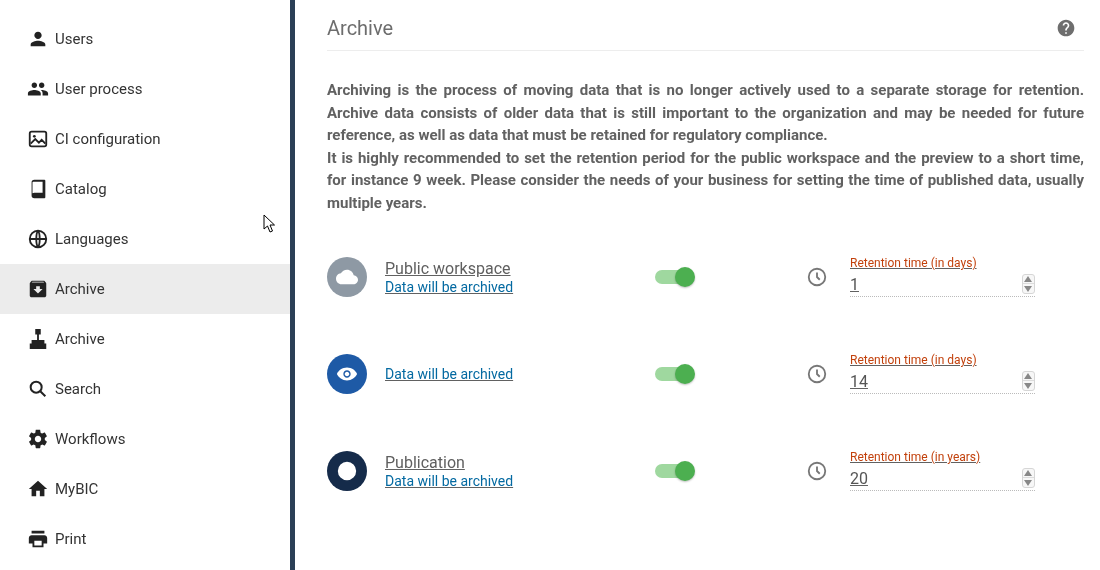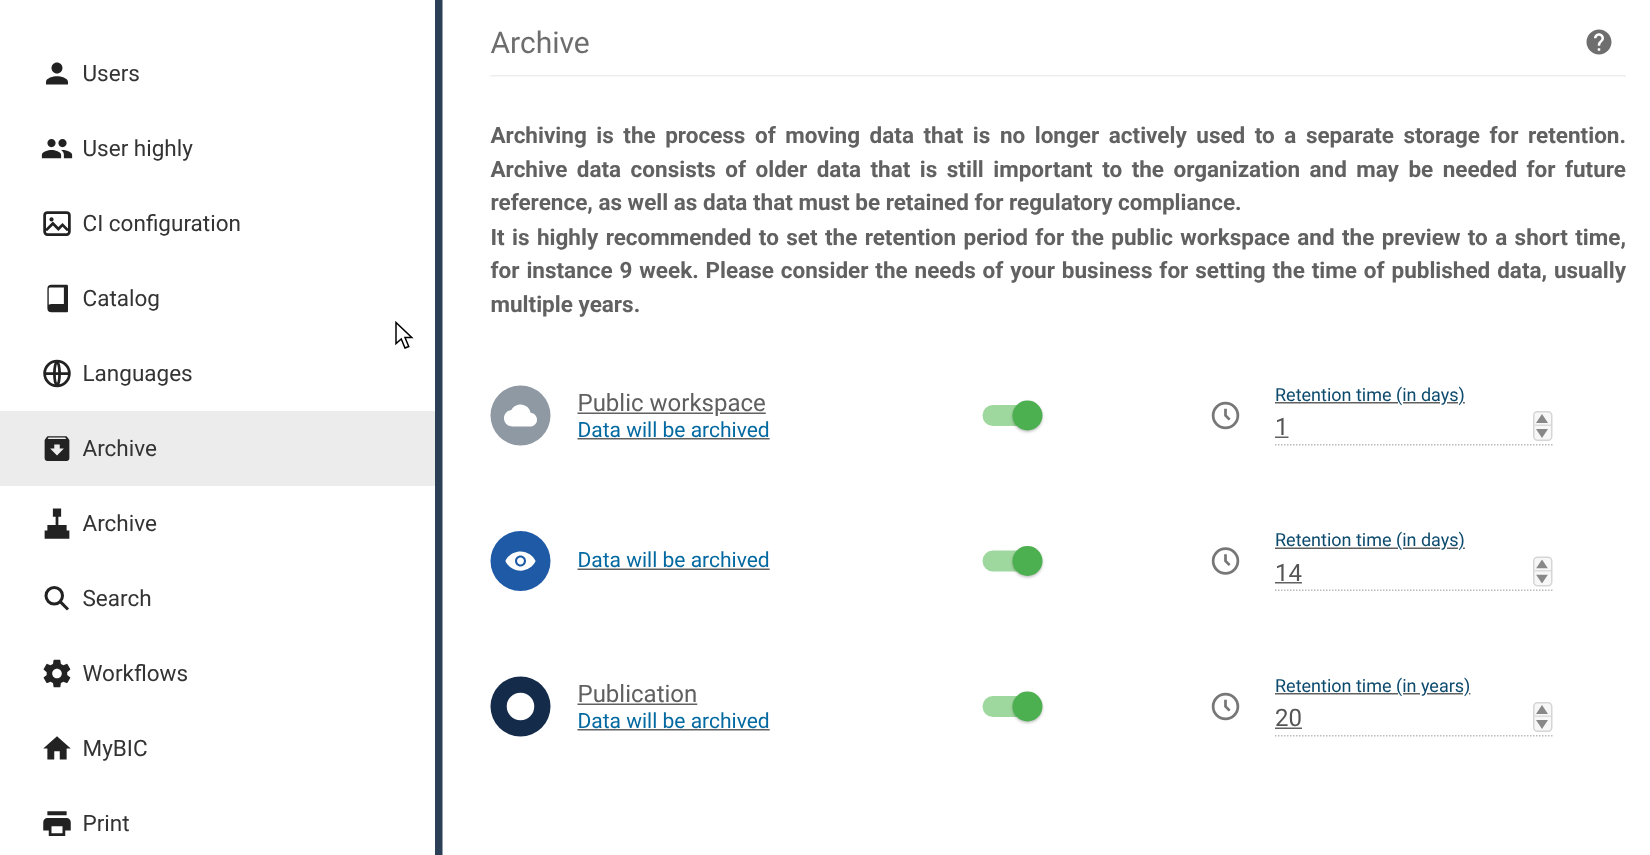--- a/index.html
+++ b/index.html
@@ -13,21 +13,21 @@
     overflow: hidden;
     display: flex;
   }
 
   
   .sidebar {
     width: 295px;
     height: 570px;
     position: relative;
     border-right: 5px solid #2b3f56;
-    padding-top: 24px;
+    padding-top: 14px;
   }
   .nav-item {
     display: flex;
     align-items: center;
     height: 50px;
     padding-left: 20px;
     cursor: pointer;
     color: #222;
   }
   .nav-item.active {
@@ -133,21 +133,21 @@
   .clock-slot svg { width: 22px; height: 22px; stroke:#777; fill:none; stroke-width:2; }
 
   .field {
     margin-left: 22px;
     flex: 1;
     max-width: 185px;
     position: relative;
   }
   .field-label {
     font-size: 12px;
-    color: #0c4a6e;
+    color: #c2410c;
     margin-bottom: 4px;
   }
   .num-wrap {
     display: flex;
     align-items: center;
     border-bottom: 1px dotted #bbb;
     padding-bottom: 2px;
   }
   .num-input {
     border: none;
@@ -187,21 +187,21 @@
     </span>
     <span class="label">Users</span>
   </div>
 
   <div class="nav-item">
     <span class="icon-slot">
       <svg viewBox="0 0 24 24" fill="#222">
           <path d="M16 11c1.66 0 3-1.34 3-3s-1.34-3-3-3-3 1.34-3 3 1.34 3 3 3zm-8 0c1.66 0 3-1.34 3-3S9.66 5 8 5 5 6.34 5 8s1.34 3 3 3zm0 2c-2.33 0-7 1.17-7 3.5V19h14v-2.5C15 14.17 10.33 13 8 13zm8 0c-.29 0-.62.02-.97.05 1.16.84 1.97 1.97 1.97 3.45V19h6v-2.5c0-2.33-4.67-3.5-7-3.5z"></path>
         </svg>
     </span>
-    <span class="label">User highly</span>
+    <span class="label">User process</span>
   </div>
 
   <div class="nav-item">
     <span class="icon-slot">
       <svg viewBox="0 0 24 24" fill="none" stroke="#222" stroke-width="2">
           <rect x="3" y="4" width="18" height="16" rx="2"></rect>
           <circle cx="8" cy="9" r="1.5" fill="#222" stroke="none"></circle>
           <path d="M4 17l5-5 4 4 3-3 4 4" fill="none"></path>
         </svg>
     </span>

